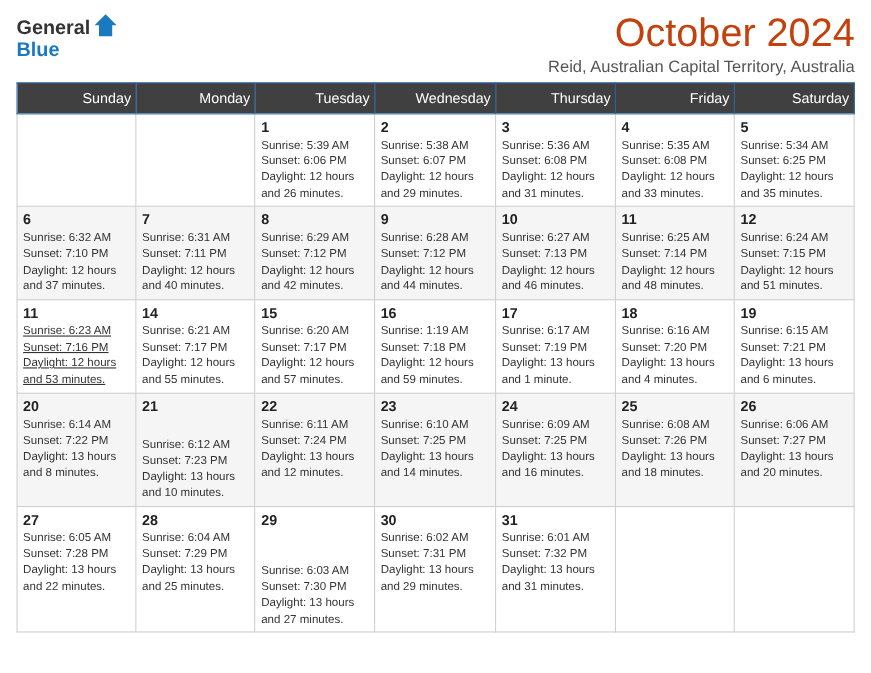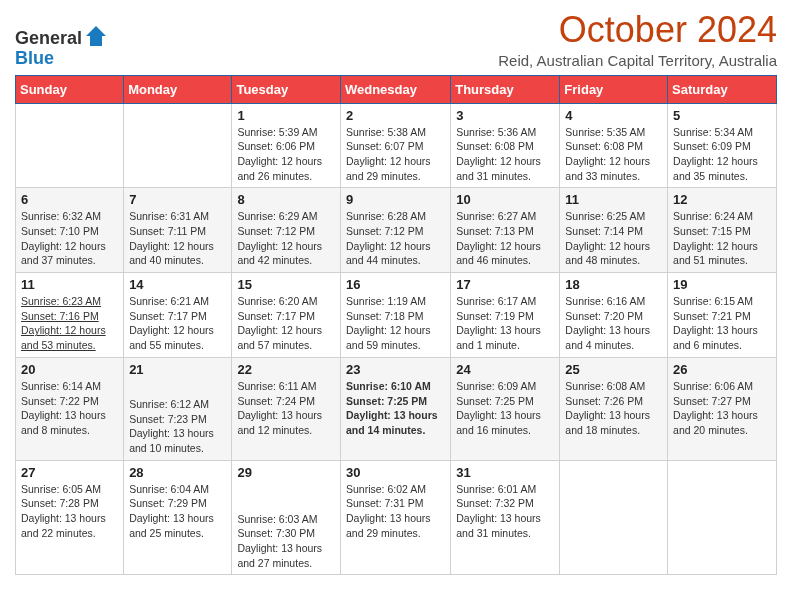--- a/index.html
+++ b/index.html
@@ -5,21 +5,21 @@
     * { box-sizing: border-box; margin: 0; padding: 0; }
     body {
       font-family: Arial, sans-serif;
       background: #fff;
       width: 792px;
       min-height: 612px;
       padding: 10px 15px;
     }
     .header-area {
       display: flex;
-      align-items: flex-end;
+      align-items: flex-start;
       justify-content: space-between;
       margin-bottom: 6px;
     }
     .logo {
       display: flex;
       align-items: center;
       margin-top: 6px;
     }
     .logo-text-general {
       font-size: 18px;
@@ -52,26 +52,26 @@
       font-size: 15px;
       color: #555;
       margin-top: 2px;
     }
     .calendar {
       width: 100%;
       border-collapse: collapse;
       border: 1px solid #ccc;
     }
     .calendar th {
-      background-color: #ef4444;
+      background-color: #404040;
       color: #fff;
       font-size: 13px;
-      font-weight: bold;
+      font-weight: normal;
       padding: 6px 4px;
-      text-align: left;
+      text-align: right;
       border: 1px solid #2563a0;
     }
     .calendar td {
       vertical-align: top;
       border: 1px solid #d0d0d0;
       padding: 4px 5px;
       width: 113px;
       min-height: 80px;
       font-size: 11px;
       color: #333;
@@ -153,21 +153,21 @@
         </td>
         <td>
           <span class="day-number">4</span>
           <div class="day-info" style="white-space: pre-line;">Sunrise: 5:35 AM
 Sunset: 6:08 PM
 Daylight: 12 hours and 33 minutes.</div>
         </td>
         <td>
           <span class="day-number">5</span>
           <div class="day-info" style="white-space: pre-line;">Sunrise: 5:34 AM
-Sunset: 6:09 PM
+Sunset: 6:25 PM
 Daylight: 12 hours and 35 minutes.</div>
         </td>
       </tr>
       <tr>
         <td>
           <span class="day-number">6</span>
           <div class="day-info" style="white-space: pre-line;">Sunrise: 6:32 AM
 Sunset: 7:10 PM
 Daylight: 12 hours and 37 minutes.</div>
         </td>
@@ -266,21 +266,21 @@
 Daylight: 13 hours and 10 minutes.</div>
         </td>
         <td>
           <span class="day-number">22</span>
           <div class="day-info" style="white-space: pre-line;">Sunrise: 6:11 AM
 Sunset: 7:24 PM
 Daylight: 13 hours and 12 minutes.</div>
         </td>
         <td>
           <span class="day-number">23</span>
-          <div class="day-info" style="white-space: pre-line; font-weight: bold;">Sunrise: 6:10 AM
+          <div class="day-info" style="white-space: pre-line;">Sunrise: 6:10 AM
 Sunset: 7:25 PM
 Daylight: 13 hours and 14 minutes.</div>
         </td>
         <td>
           <span class="day-number">24</span>
           <div class="day-info" style="white-space: pre-line;">Sunrise: 6:09 AM
 Sunset: 7:25 PM
 Daylight: 13 hours and 16 minutes.</div>
         </td>
         <td>

